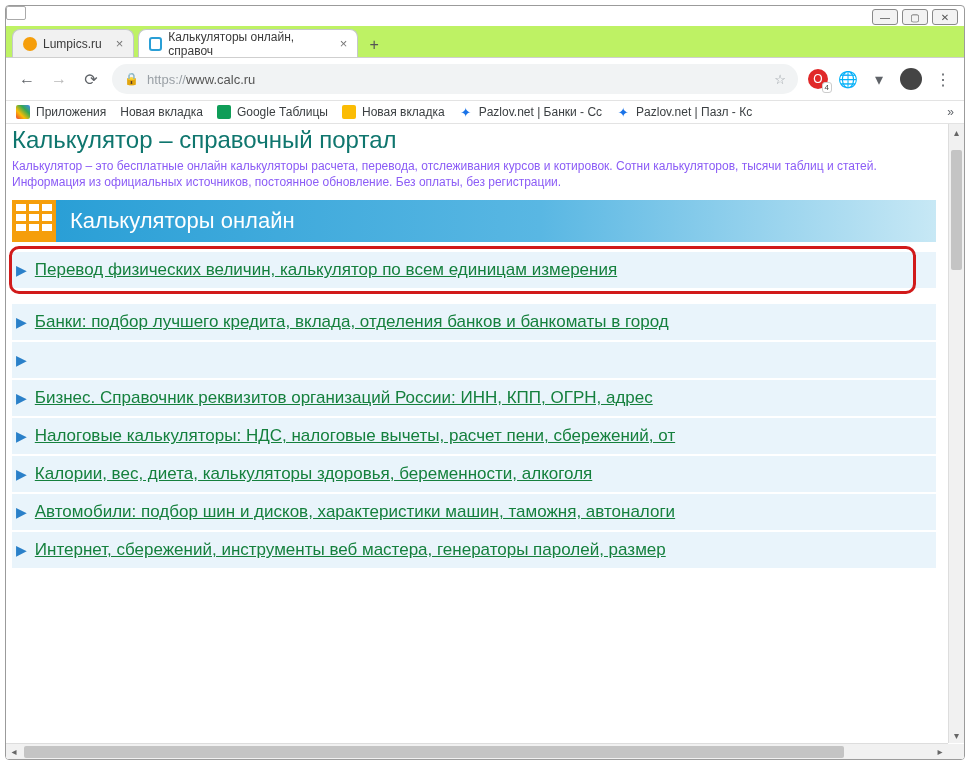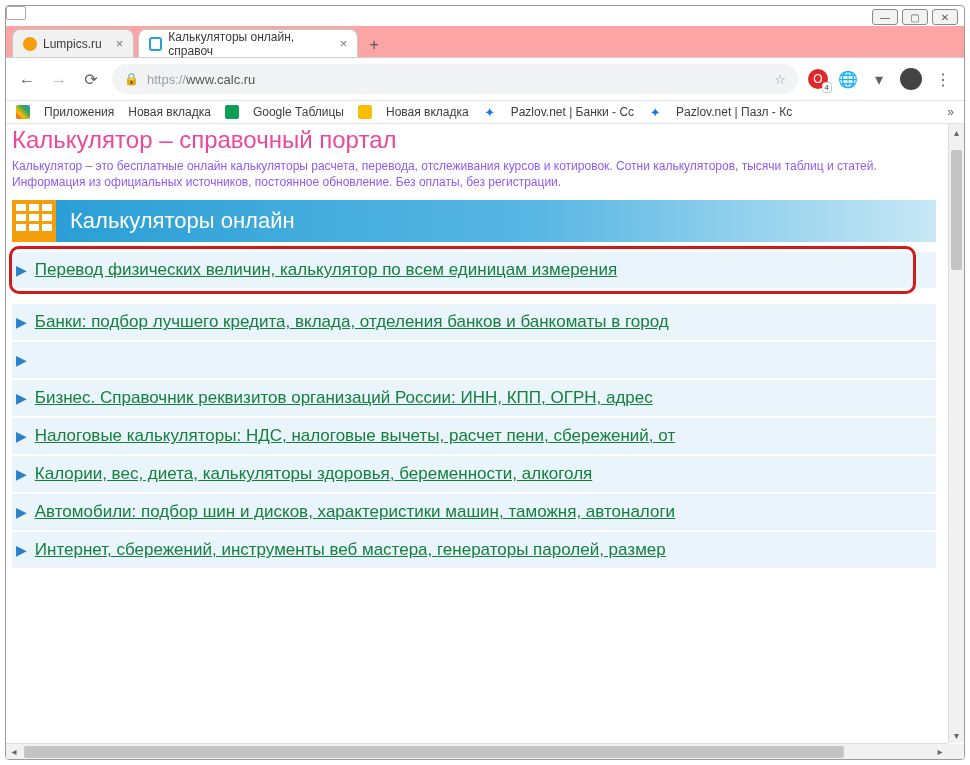--- a/index.html
+++ b/index.html
@@ -7,21 +7,21 @@
   .frame {
     width: 960px; height: 755px;
     border: 1px solid #9b9b9b; border-radius: 4px;
     margin: 5px auto; display:flex; flex-direction:column; overflow:hidden;
     position:relative;
   }
   
   .winctrls { display:flex; gap:4px; justify-content:flex-end; padding:3px 6px 0 0; height:20px;}
   .winbtn { width:26px; height:16px; border:1px solid #8a8a8a; border-radius:3px; display:flex; align-items:center; justify-content:center; font-size:10px; color:#555; background:#f3f3f3; cursor:pointer;}
   
-  .tabstrip { display:flex; align-items:flex-end; padding:0 6px; height:32px; background:#fca5a5; border-bottom:1px solid #cfcfcf;}
+  .tabstrip { display:flex; align-items:flex-end; padding:0 6px; height:32px; background:#bef264; border-bottom:1px solid #cfcfcf;}
   .tab { display:flex; align-items:center; gap:6px; height:28px; padding:0 10px; background:#f1f1f1; border:1px solid #c5c7cb; border-bottom:none; border-radius:8px 8px 0 0; margin-right:4px; font-size:12px; color:#3a3a3a; max-width:220px; position:relative; cursor:pointer;}
   .tab.active { background:#fff; }
   .tab .favicon-orange { width:14px; height:14px; border-radius:50%; background:#f59e0b;}
   .tab .favicon-calc { width:14px; height:14px; border-radius:3px; border:2px solid #2a9fd6; box-shadow:inset 0 0 0 2px #fff;}
   .tab .close { margin-left:auto; color:#777; font-size:13px; padding-left:8px;}
   .newtab { width:24px;height:24px;border-radius:50%; display:flex;align-items:center;justify-content:center;color:#555; font-size:16px; cursor:pointer;}
   
   .toolbar-row { display:flex; align-items:center; gap:10px; padding:6px 10px; background:#fff; border-bottom:1px solid #e3e3e3;}
   .navicon { width:22px;height:22px;display:flex;align-items:center;justify-content:center;color:#5f6368;font-size:16px;cursor:pointer;}
   .navicon.disabled { color:#b8b8b8; cursor:default;}
@@ -30,42 +30,42 @@
   .addr .gray { color:#9aa0a6;}
   .addr .star { margin-left:auto; color:#9aa0a6;}
   .ext { width:20px;height:20px;border-radius:50%;display:flex;align-items:center;justify-content:center;font-size:12px;}
   .ext.opera { background:#e02829;color:#fff; position:relative;}
   .ext.opera .badge { position:absolute; right:-4px; bottom:-4px; background:#fff; border:1px solid #ccc; border-radius:3px; font-size:8px; padding:0 2px; color:#444;}
   .ext.globe { color:#1a73e8; font-size:16px;}
   .avatar { width:22px;height:22px;border-radius:50%; background:#444;}
   .dots { color:#5f6368; font-size:16px;}
   
   .bmbar { display:flex; align-items:center; gap:14px; padding:4px 10px; background:#fff; border-bottom:1px solid #e3e3e3; font-size:12px; color:#3c4043;}
-  .bm { display:flex; align-items:center; gap:14px; cursor:pointer; white-space:nowrap;}
+  .bm { display:flex; align-items:center; gap:6px; cursor:pointer; white-space:nowrap;}
   .bmicon { width:14px;height:14px; display:inline-flex; align-items:center;justify-content:center;}
   .bmicon.apps { background:linear-gradient(45deg,#ea4335,#fbbc04,#34a853,#4285f4); border-radius:2px;}
   .bmicon.page { border:1px solid #aaa; border-radius:2px;}
   .bmicon.sheets{background:#0f9d58;border-radius:2px;}
   .bmicon.newtab{background:#fbbc04;border-radius:2px;}
   .bmicon.puzzle{color:#1a73e8;font-size:13px;}
   .bmbar .more { margin-left:auto;color:#5f6368;}
   
   .viewport { flex:1; position:relative; overflow:hidden; background:#fff;}
   .vscroll { position:absolute; right:0; top:0; bottom:16px; width:16px; background:#f1f1f1; border-left:1px solid #ddd;}
   .vscroll .up,.vscroll .down{height:16px;display:flex;align-items:center;justify-content:center;color:#666;font-size:10px;cursor:pointer;}
   .vscroll .track{position:absolute;top:16px;bottom:16px;left:0;right:0;}
   .vscroll .thumb{position:absolute;left:2px;right:2px;top:10px;height:120px;background:#c4c4c4;border-radius:2px;cursor:pointer;}
   .hscroll { position:absolute; left:0; right:16px; bottom:0; height:16px; background:#f1f1f1; border-top:1px solid #ddd; display:flex; align-items:center;}
   .hscroll .corner{position:absolute;right:-16px;top:0;width:16px;height:16px;background:#f1f1f1;}
   .hscroll .left,.hscroll .right{width:16px;text-align:center;color:#666;font-size:10px;cursor:pointer;}
   .hscroll .trackh{flex:1;position:relative;height:100%;}
   .hscroll .thumbh{position:absolute;left:2px;top:2px;height:12px;width:820px;background:#c4c4c4;border-radius:2px;cursor:pointer;}
   .page { position:absolute; left:0; top:0; right:16px; bottom:16px; overflow:hidden; padding:0 12px 0 6px;}
   
-  .page h1 { color:#ec4899; font-size:24px; font-weight:500; padding:2px 0 4px 0; white-space:nowrap; overflow:hidden;}
+  .page h1 { color:#0f766e; font-size:24px; font-weight:500; padding:2px 0 4px 0; white-space:nowrap; overflow:hidden;}
   .page .desc { font-size:12px; color:#8b5cf6; line-height:1.35; padding-bottom:10px;}
   .section-hdr { display:flex; align-items:center; height:42px; margin-bottom:2px;}
   .section-hdr .icon { width:44px;height:42px; background:#f59e0b; display:flex; flex-wrap:wrap; align-content:flex-start; padding:4px; gap:3px;}
   .section-hdr .icon span{width:10px;height:7px;background:#fff;}
   .section-hdr .title { flex:1; height:42px; display:flex; align-items:center; padding-left:14px; color:#fff; font-size:22px;
      background:linear-gradient(90deg,#2a9fd6 0%,#59b7e3 55%,#c7e8f5 100%);}
   .cat-list { }
   .cat { display:flex; align-items:center; height:38px; background:#e9f4fb; border-bottom:2px solid #fff; font-size:17px; white-space:nowrap;}
   .cat .arrow { color:#2a80c9; padding:0 8px 0 4px; font-size:14px;}
   .cat a { color:#15803d; text-decoration:underline; cursor:pointer;}

